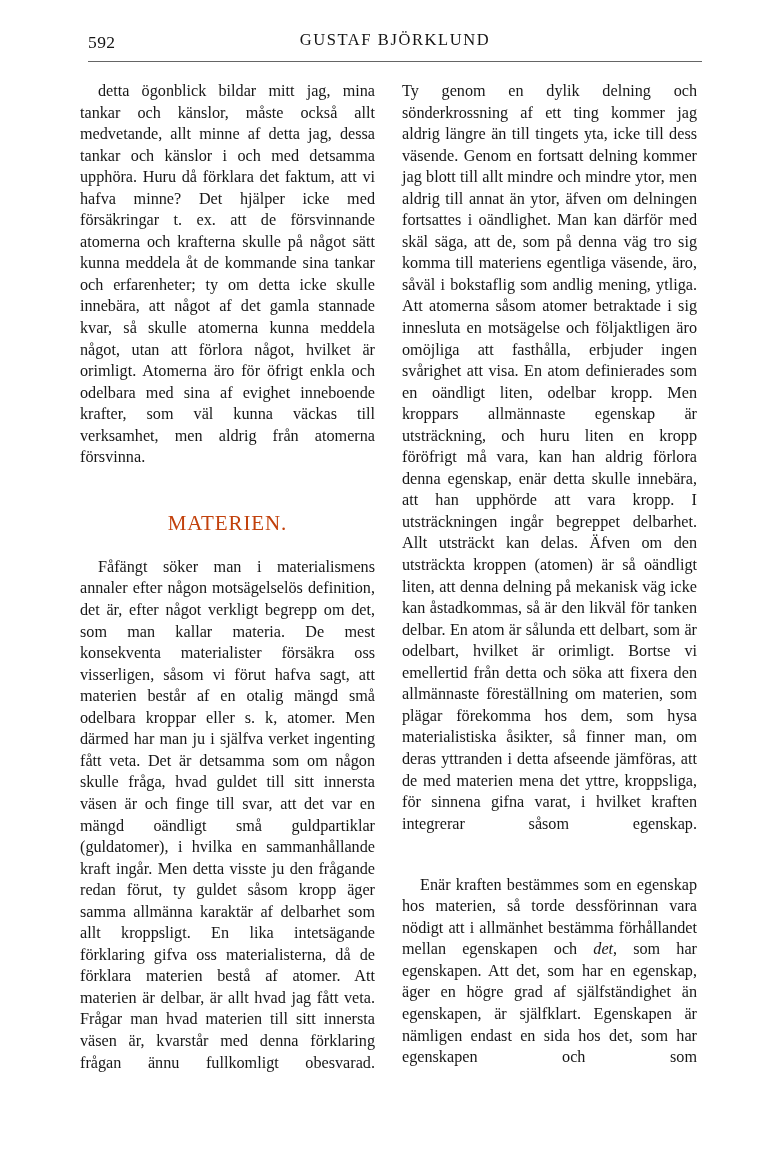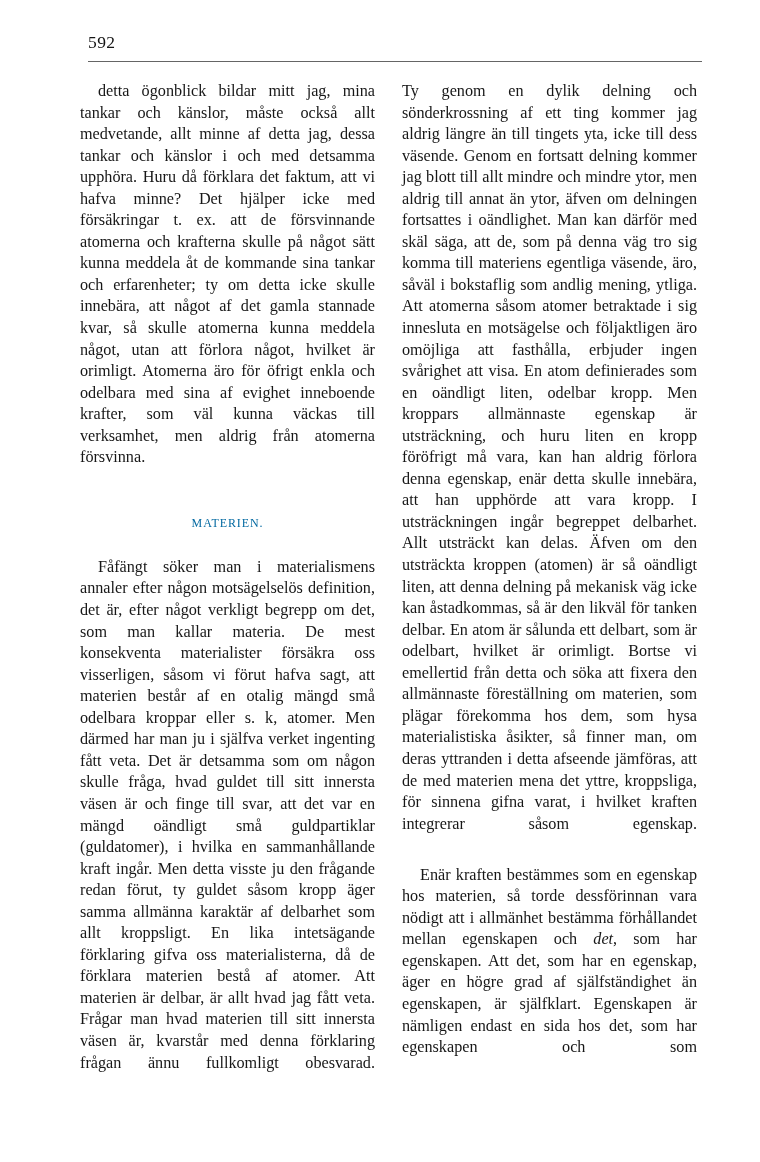--- a/index.html
+++ b/index.html
@@ -83,31 +83,31 @@
     text-align: justify;
     text-justify: inter-word;
     hyphens: none;
     color: #171717;
     word-spacing: 0.2px;
   }
   p.indent {
     text-indent: 18px;
   }
   p.para + p.para {
-    margin-top: 8px;
+    margin-top: 18px;
   }
 
   .section-heading {
     margin: 0;
-    font-size: 12px;
+    font-size: 21px;
     line-height: 21.55px;
     font-weight: normal;
     text-align: center;
     letter-spacing: 0.9px;
-    color: #0369a1;
+    color: #c2410c;
     padding-top: 23px;
     padding-bottom: 22px;
   }
 
   em.it {
     font-style: italic;
   }
 
   
   p.para::after {
@@ -116,20 +116,21 @@
     width: 100%;
   }
 </style>
 </head>
 <body>
 
 <div class="page">
 
   <div class="running-head">
     <div class="folio">592</div>
+    <div class="head-title">GUSTAF BJÖRKLUND</div>
   </div>
   <div class="head-rule"></div>
 
   <div class="columns">
 
     <div class="col col-left">
       <p class="para indent">detta ögonblick bildar mitt jag, mina tankar och känslor, måste också allt medvetande, allt minne af detta jag, dessa tankar och känslor i och med detsamma upphöra. Huru då förklara det faktum, att vi hafva minne? Det hjälper icke med försäkringar t. ex. att de försvinnande atomerna och krafterna skulle på något sätt kunna meddela åt de kommande sina tankar och erfarenheter; ty om detta icke skulle innebära, att något af det gamla stannade kvar, så skulle atomerna kunna meddela något, utan att förlora något, hvilket är orimligt. Atomerna äro för öfrigt enkla och odelbara med sina af evighet inneboende krafter, som väl kunna väckas till verksamhet, men aldrig från atomerna försvinna.</p>
 
       <h2 class="section-heading">MATERIEN.</h2>
 

